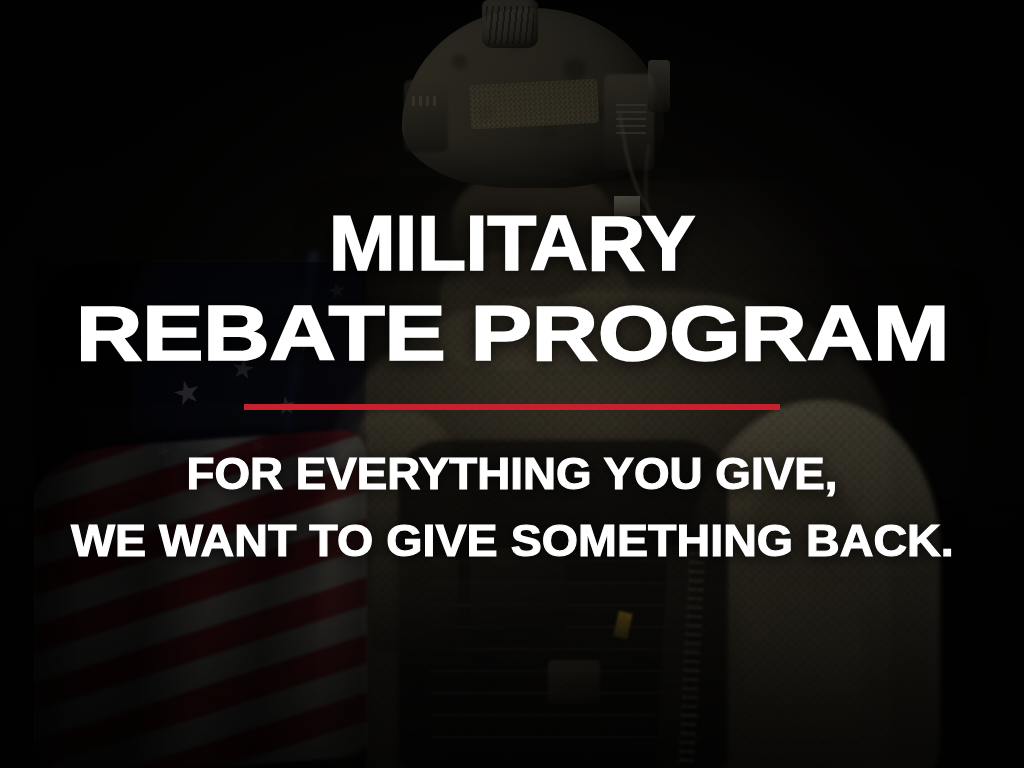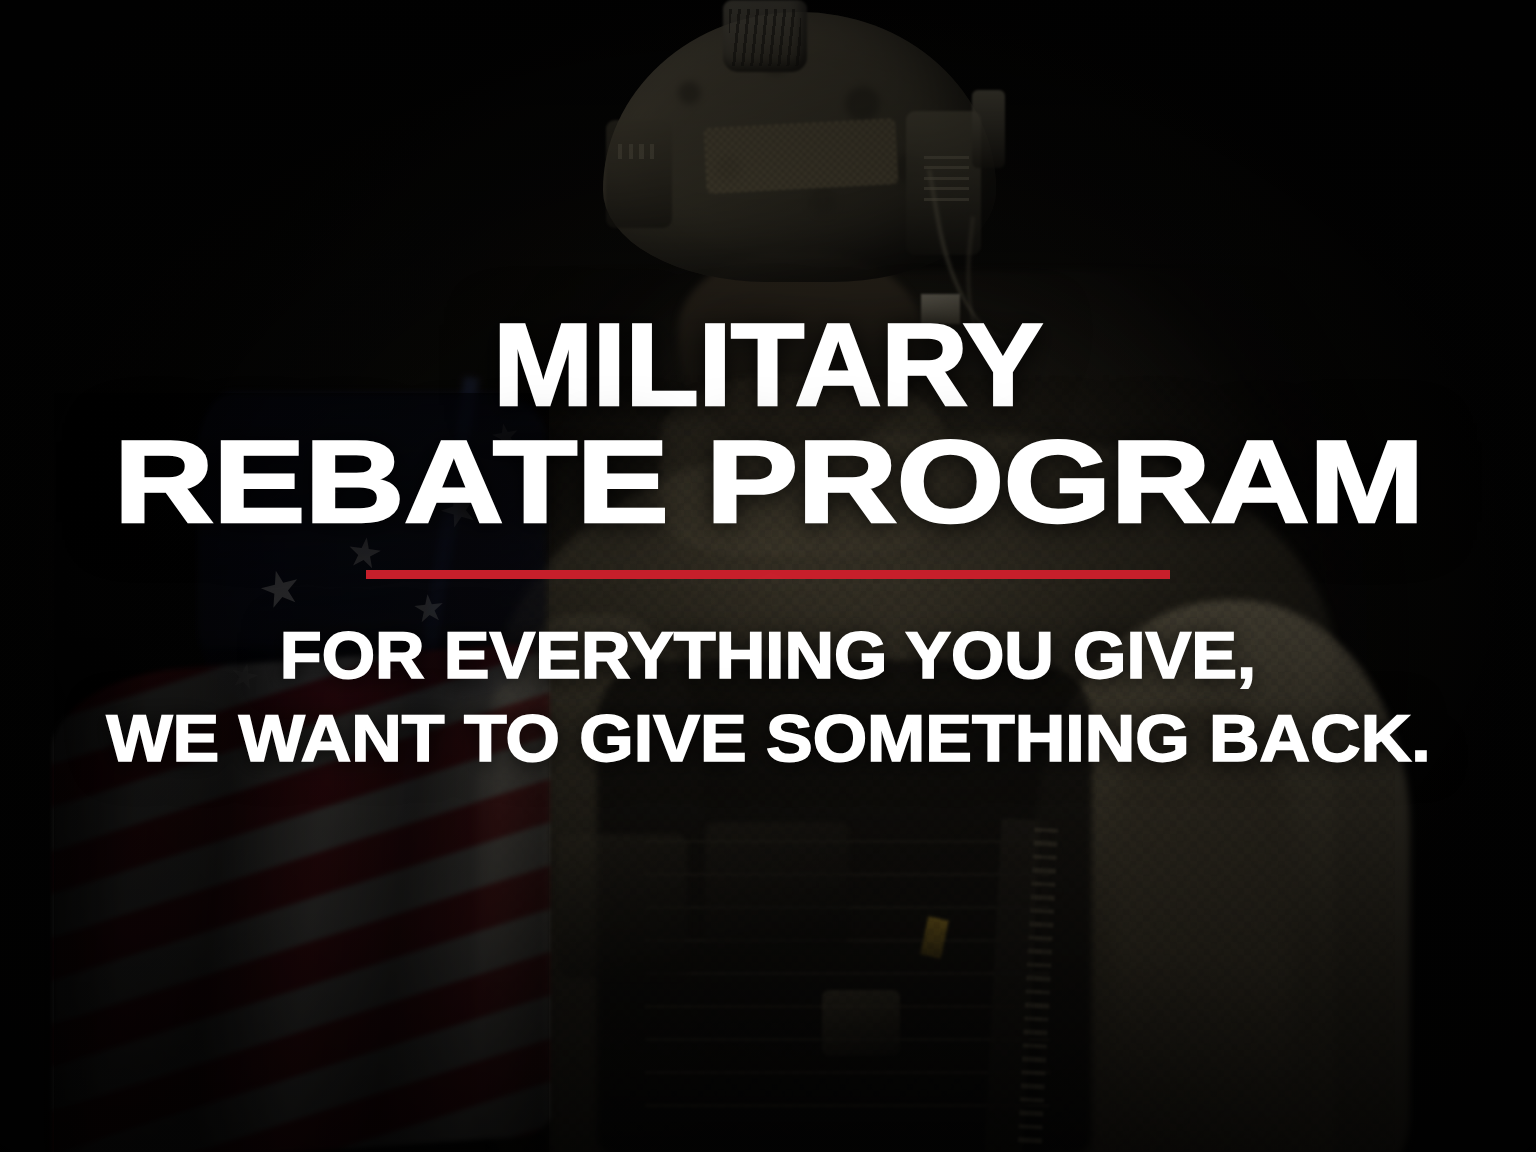--- a/index.html
+++ b/index.html
@@ -327,20 +327,21 @@
       linear-gradient(180deg, rgba(0,0,0,0.42) 0%, rgba(0,0,0,0.30) 24%, rgba(0,0,0,0.30) 62%, rgba(0,0,0,0.38) 100%),
       radial-gradient(ellipse 78% 72% at 50% 48%, rgba(0,0,0,0.06) 0%, rgba(0,0,0,0.78) 100%);
   }
 
   
   .content {
     position:absolute; inset:0;
     display:flex; flex-direction:column;
     align-items:center; justify-content:flex-start;
     text-align:center;
+    gap:12px;
   }
 
   .headline {
     color:#fff;
     font-weight:700;
     letter-spacing:-0.5px;
     line-height:0.92;
     text-shadow:0 2px 14px rgba(0,0,0,0.75), 0 0 34px rgba(0,0,0,0.55);
     -webkit-text-stroke:1.6px #fff;
     white-space:nowrap;

